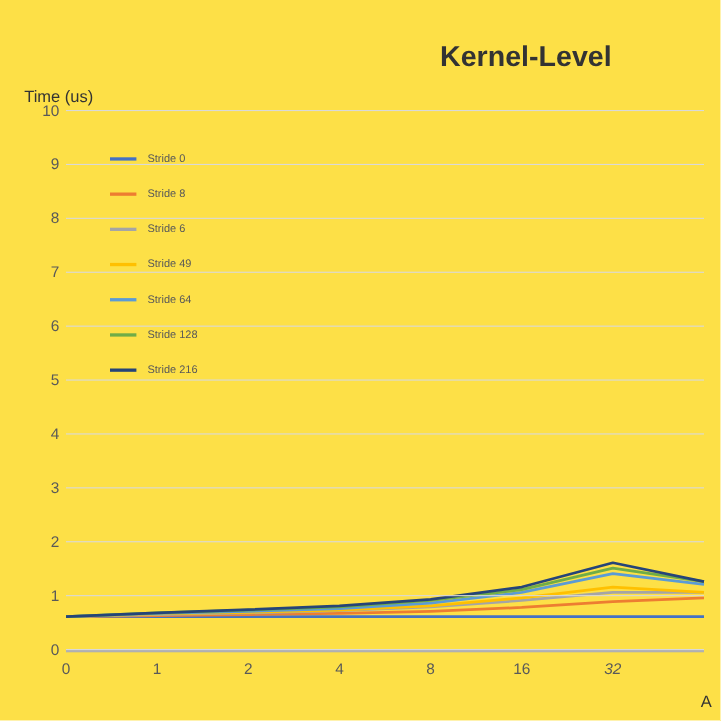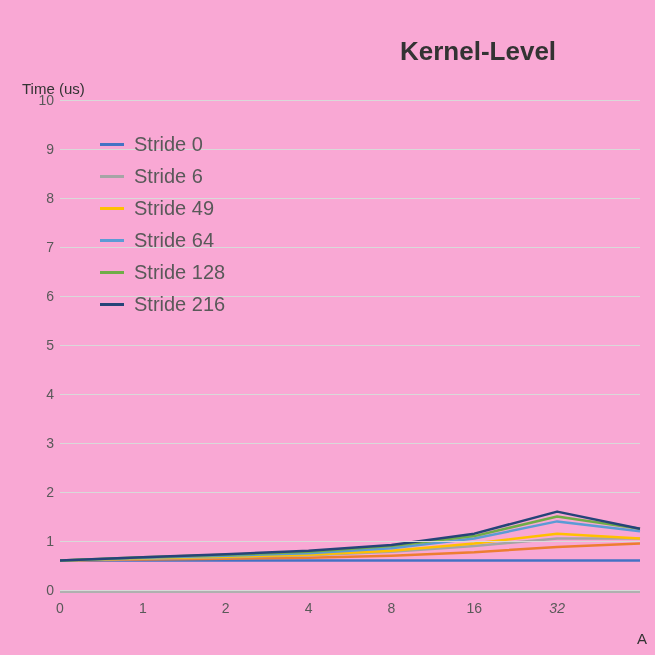--- a/index.html
+++ b/index.html
@@ -6,21 +6,21 @@
     margin: 0;
     padding: 0;
     background: #fff;
     font-family: Arial, Helvetica, sans-serif;
     color: #333;
   }
   .chart-container {
     position: relative;
     width: 655px;
     height: 655px;
-    background: #f9a8d4;
+    background: #fde047;
     overflow: hidden;
   }
   .chart-title {
     position: absolute;
     top: 36px;
     left: 400px;
     font-size: 26px;
     font-weight: bold;
     color: #333;
     white-space: nowrap;
@@ -82,21 +82,21 @@
     height: 32px;
   }
   .legend-swatch {
     width: 24px;
     height: 0;
     border-top-width: 3px;
     border-top-style: solid;
     margin-right: 10px;
   }
   .legend-label {
-    font-size: 20px;
+    font-size: 10px;
     color: #595959;
     text-align: center;
   }
   svg.series {
     position: absolute;
     left: 0;
     top: 0;
     width: 100%;
     height: 100%;
     overflow: visible;
@@ -132,20 +132,24 @@
       <div class="gridline" style="top: 49px;"></div>
       <div class="gridline" style="top: 0px;"></div>
     </div>
 
   <div class="legend">
       <div class="legend-item">
         <div class="legend-swatch" style="border-top-color: rgb(68, 114, 196);"></div>
         <div class="legend-label">Stride 0</div>
       </div>
       <div class="legend-item">
+        <div class="legend-swatch" style="border-top-color: rgb(237, 125, 49);"></div>
+        <div class="legend-label">Stride 8</div>
+      </div>
+      <div class="legend-item">
         <div class="legend-swatch" style="border-top-color: rgb(165, 165, 165);"></div>
         <div class="legend-label">Stride 6</div>
       </div>
       <div class="legend-item">
         <div class="legend-swatch" style="border-top-color: rgb(255, 192, 0);"></div>
         <div class="legend-label">Stride 49</div>
       </div>
       <div class="legend-item">
         <div class="legend-swatch" style="border-top-color: rgb(91, 155, 213);"></div>
         <div class="legend-label">Stride 64</div>

